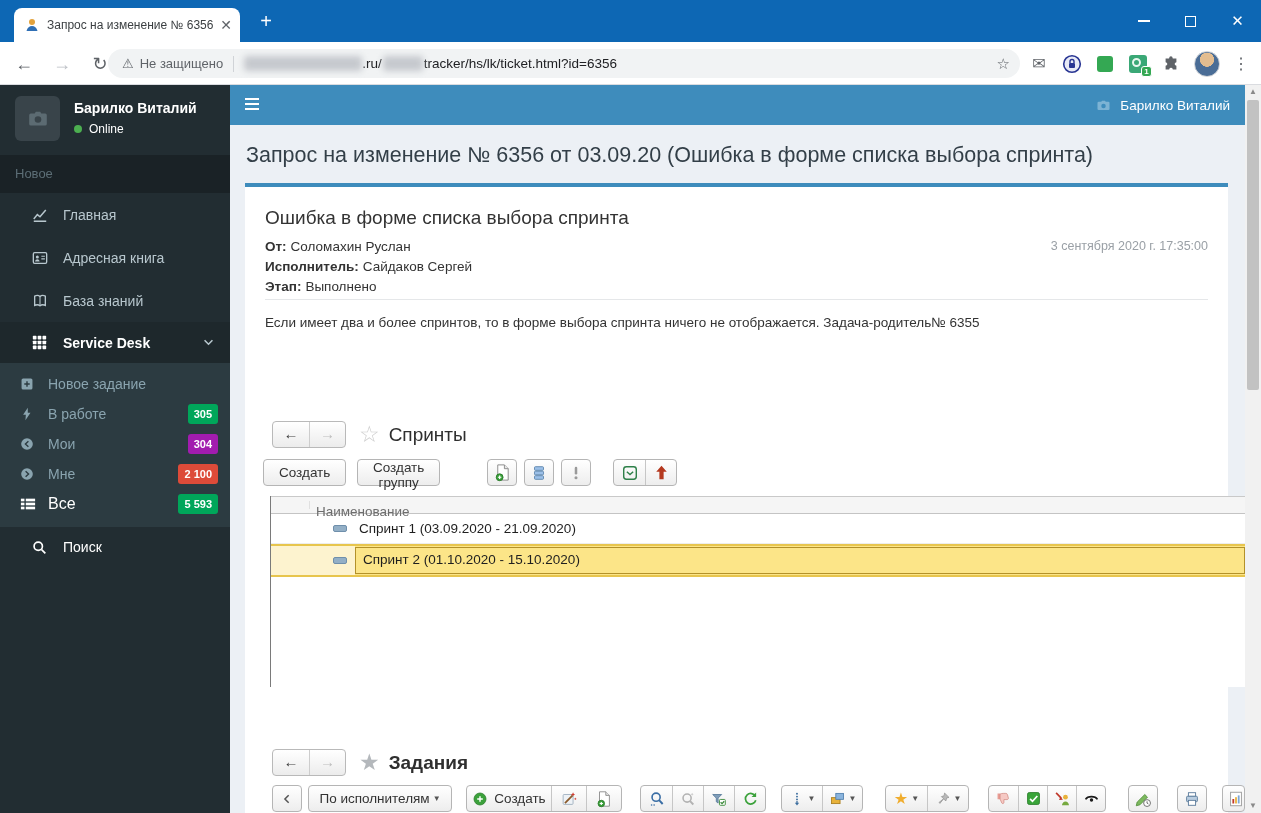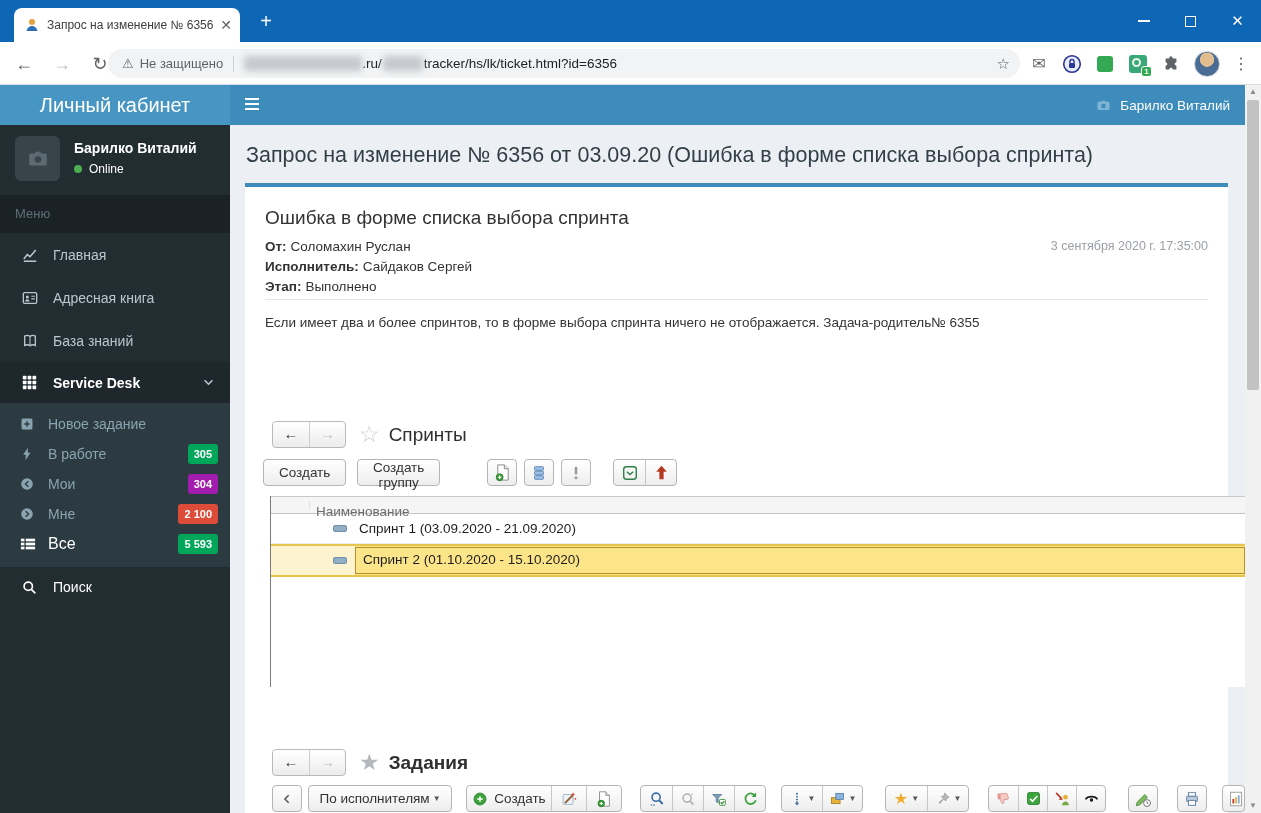--- a/index.html
+++ b/index.html
@@ -46,21 +46,21 @@
   
   .sidebar { position:absolute; left:0; top:0; width:230px; height:728px; background:#222d32; }
   .brand { height:40px; background:#4695c2; color:#fff; font-size:20px; text-align:center; line-height:40px; }
   .user-panel { height:70px; padding:11px 10px 0 15px; display:flex; }
   .user-avatar { width:45px; height:45px; background:#39444a; border-radius:6px; display:flex; align-items:center; justify-content:center; color:#5c6b72; }
   .uinfo { margin-left:14px; padding-top:4px; }
   .uname { color:#fff; font-size:14px; font-weight:bold; }
   .ustatus { color:#fff; font-size:12px; margin-top:6px; display:flex; align-items:center; }
   .dot { width:8px; height:8px; border-radius:50%; background:#4caf50; margin-right:7px; }
   .menu-header { height:38px; background:#1a2226; color:#5c6e76; font-size:13px; line-height:38px; padding-left:15px; }
-  .nav-item { height:43px; display:flex; align-items:center; padding-left:22px; color:#b8c7ce; font-size:14px; }
+  .nav-item { height:43px; display:flex; align-items:center; padding-left:32px; color:#b8c7ce; font-size:14px; }
   .nav-item .nic { width:22px; margin-right:9px; display:flex; color:#b8c7ce; }
   .nav-item.sd { background:#1e282c; color:#fff; height:41px; }
   .nav-item.sd .nic { color:#fff; }
   .sd-chev { margin-left:auto; margin-right:16px; color:#b8c7ce; }
   .submenu { background:#2c3b41; padding:6px 0 8px; }
   .sub-item { height:30px; display:flex; align-items:center; padding:0 12px 0 20px; color:#8aa4af; font-size:14px; }
   .sub-item .nic { width:20px; margin-right:8px; display:flex; color:#8aa4af; }
   .sub-item.active { color:#fff; font-size:16px; }
   .sub-item.active .nic { color:#fff; }
   .badge { margin-left:auto; color:#fff; font-size:11px; font-weight:bold; padding:4px 6px; border-radius:3px; white-space:nowrap; }
@@ -207,37 +207,36 @@
           </svg>
       </span>
       <span class="avatar-b"></span>
       <span class="kebab">⋮</span>
     </div>
   </div>
 
   <div class="app">
 
     <aside class="sidebar">
-      <div class="brand">Личный кабинет</div>
       <div class="user-panel">
         <div class="user-avatar">
           <svg viewBox="0 0 20 20" width="22" height="22" fill="currentColor">
               <path d="M7 5l1-1.5h4L13 5h3.5A1.5 1.5 0 0 1 18 6.5v8a1.5 1.5 0 0 1-1.5 1.5h-13A1.5 1.5 0 0 1 2 14.5v-8A1.5 1.5 0 0 1 3.5 5H7z"></path>
               <circle cx="10" cy="10.5" r="3" fill="#39444a"></circle>
             </svg>
         </div>
         <div class="uinfo">
           <div class="uname">Барилко Виталий</div>
           <div class="ustatus">
               <span class="dot"></span>
               <span>Online</span>
             </div>
         </div>
       </div>
-      <div class="menu-header">Меню</div>
+      <div class="menu-header">Новое</div>
 
       <div class="nav-item">
         <span class="nic">
           <svg viewBox="0 0 18 18" width="16" height="16" fill="none" stroke="currentColor" stroke-width="1.7">
               <path d="M2 13.5l4-5 3 2.5 6.5-7.5"></path>
               <path d="M2 16h14"></path>
             </svg>
         </span>
         <span>Главная</span>
       </div>

